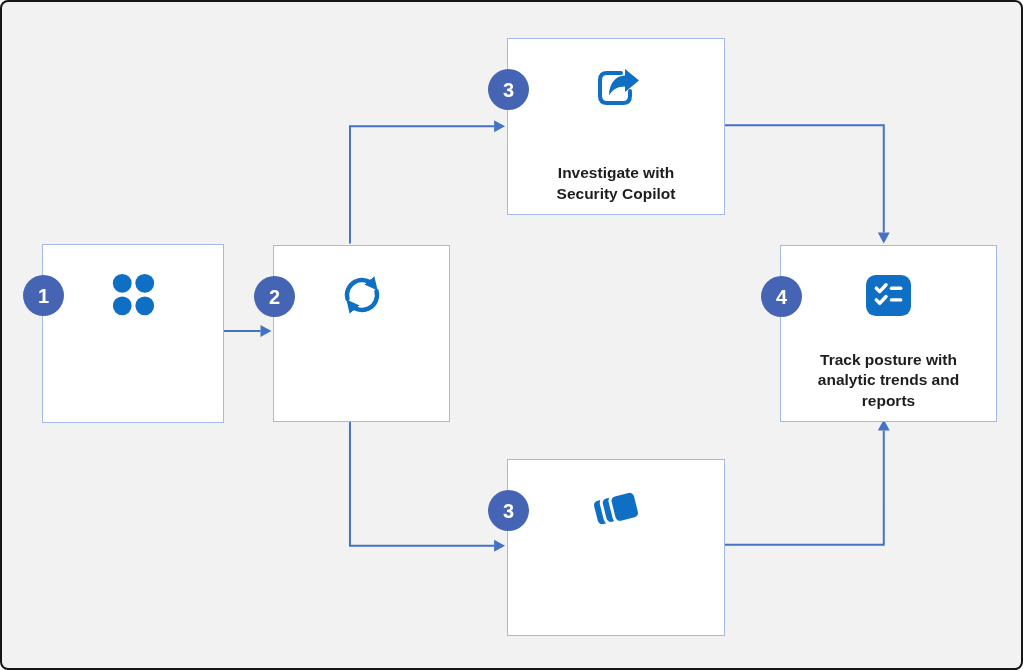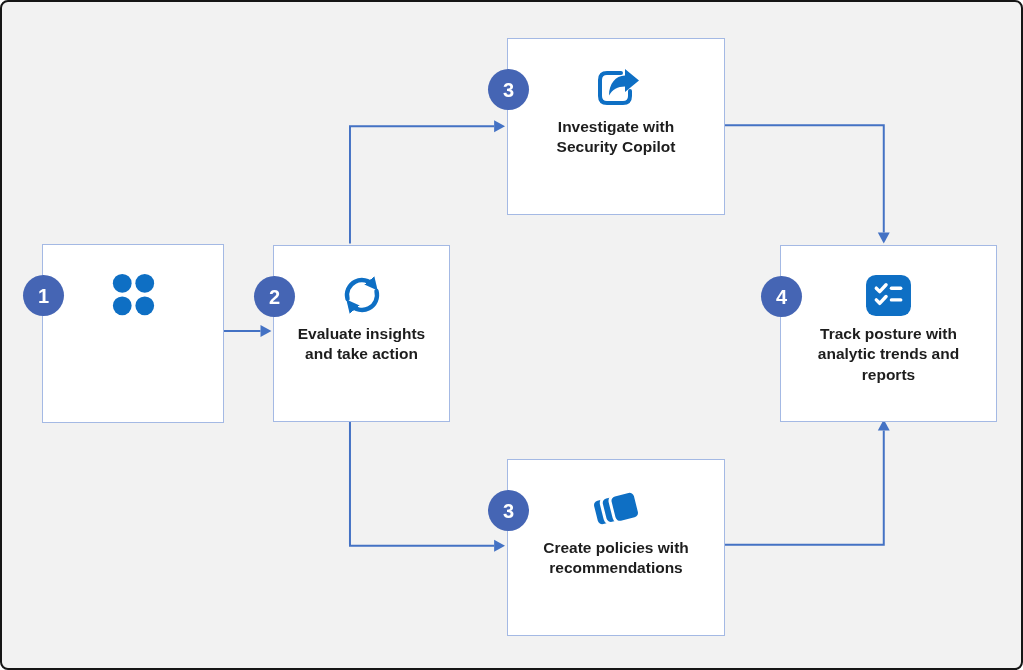--- a/index.html
+++ b/index.html
@@ -53,21 +53,21 @@
     line-height: 1;
   }
 
   .icon-wrap {
     height: 58px;
     display: flex; align-items: center; justify-content: center;
     flex: 0 0 auto;
   }
   .label-wrap {
     flex: 1 1 auto;
-    display: flex; align-items: flex-start; justify-content: center;
+    display: flex; align-items: flex-end; justify-content: center;
   }
   .node-label {
     text-align: center;
     white-space: pre-line;
     font-size: 15.5px;
     font-weight: 700;
     line-height: 1.32;
     color: var(--text, #1d1d1d);
   }
 
@@ -118,24 +118,20 @@
         <svg width="48" height="48" viewBox="0 0 48 48" aria-hidden="true">
           <defs>
             <marker id="synchead" viewBox="0 0 10 10" refX="5" refY="5" markerWidth="13" markerHeight="13" markerUnits="userSpaceOnUse" orient="auto">
               <path d="M0,0 L10,5 L0,10 Z" style="fill: var(--icon, #0e6fc4);"></path>
             </marker>
           </defs>
           <path class="ic-stroke" stroke-width="4.4" stroke-linecap="round" d="M 9.5 27.9 A 15 15 0 0 1 35.5 14.4" marker-end="url(#synchead)"></path>
           <path class="ic-stroke" stroke-width="4.4" stroke-linecap="round" d="M 38.5 20.1 A 15 15 0 0 1 12.5 33.6" marker-end="url(#synchead)"></path>
         </svg>
       </div>
-      <div class="label-wrap">
-        <div class="node-label">Evaluate insights
-and take action</div>
-      </div>
     </div>
 
     <div class="node node-investigate">
       <div class="badge">3</div>
       <div class="icon-wrap">
         <svg width="50" height="46" viewBox="0 0 50 46" aria-hidden="true">
           <path class="ic-stroke" stroke-width="4" stroke-linecap="round" d="M 30 8 H 16 Q 9 8 9 15 V 31 Q 9 38 16 38 H 32 Q 39 38 39 31 V 26"></path>
           <path class="ic-fill" d="M 34 4 L 48 15.5 L 34 27 V 21.5 C 26.5 21.5 21.5 24.5 18 30.5 C 18 19 24.5 10.5 34 10.5 Z"></path>
         </svg>
       </div>
@@ -149,24 +145,20 @@
       <div class="badge">3</div>
       <div class="icon-wrap">
         <svg width="52" height="46" viewBox="0 0 52 46" aria-hidden="true">
           <g transform="rotate(-14 26 23)">
             <rect class="ic-card" x="4" y="9" width="25" height="27" rx="6"></rect>
             <rect class="ic-card" x="13" y="9" width="25" height="27" rx="6"></rect>
             <rect class="ic-card" x="22" y="9" width="26" height="28" rx="6"></rect>
           </g>
         </svg>
       </div>
-      <div class="label-wrap">
-        <div class="node-label">Create policies with
-recommendations</div>
-      </div>
     </div>
 
     <div class="node node-track-posture">
       <div class="badge">4</div>
       <div class="icon-wrap">
         <svg width="47" height="43" viewBox="0 0 48 44" aria-hidden="true">
           <rect class="ic-fill" x="1" y="1" width="46" height="42" rx="10"></rect>
           <polyline class="ic-white" points="11.5,14.5 15,18 21.5,11"></polyline>
           <line class="ic-white" x1="27" y1="14.5" x2="36.5" y2="14.5"></line>
           <polyline class="ic-white" points="11.5,26.5 15,30 21.5,23"></polyline>

